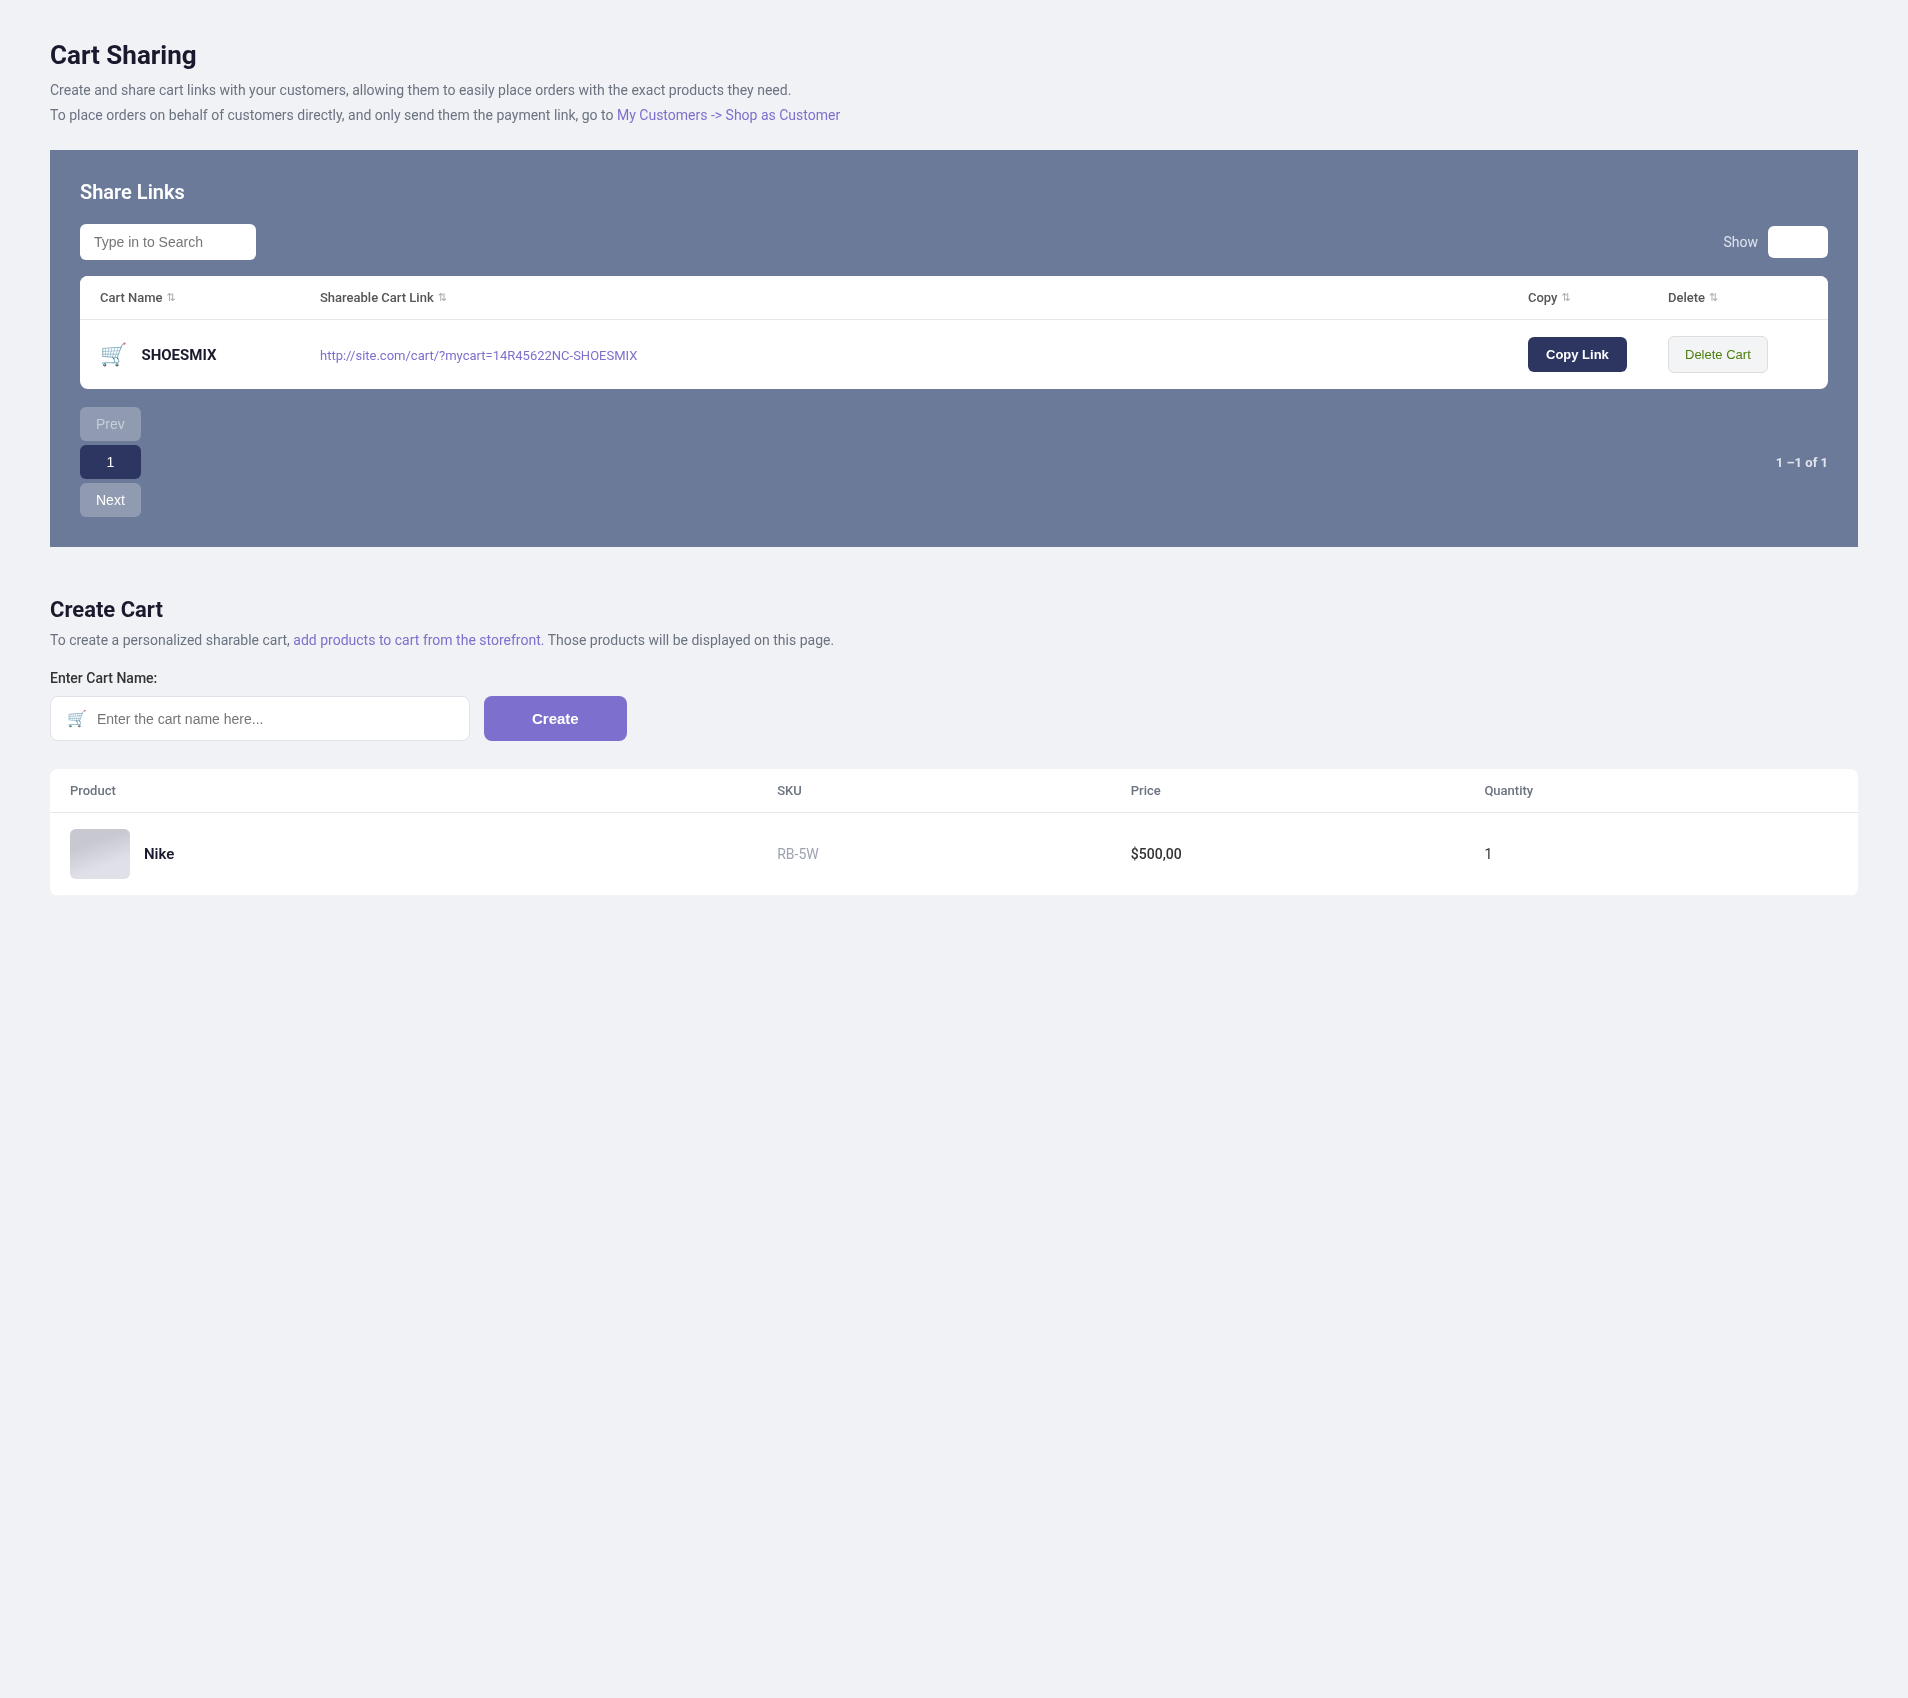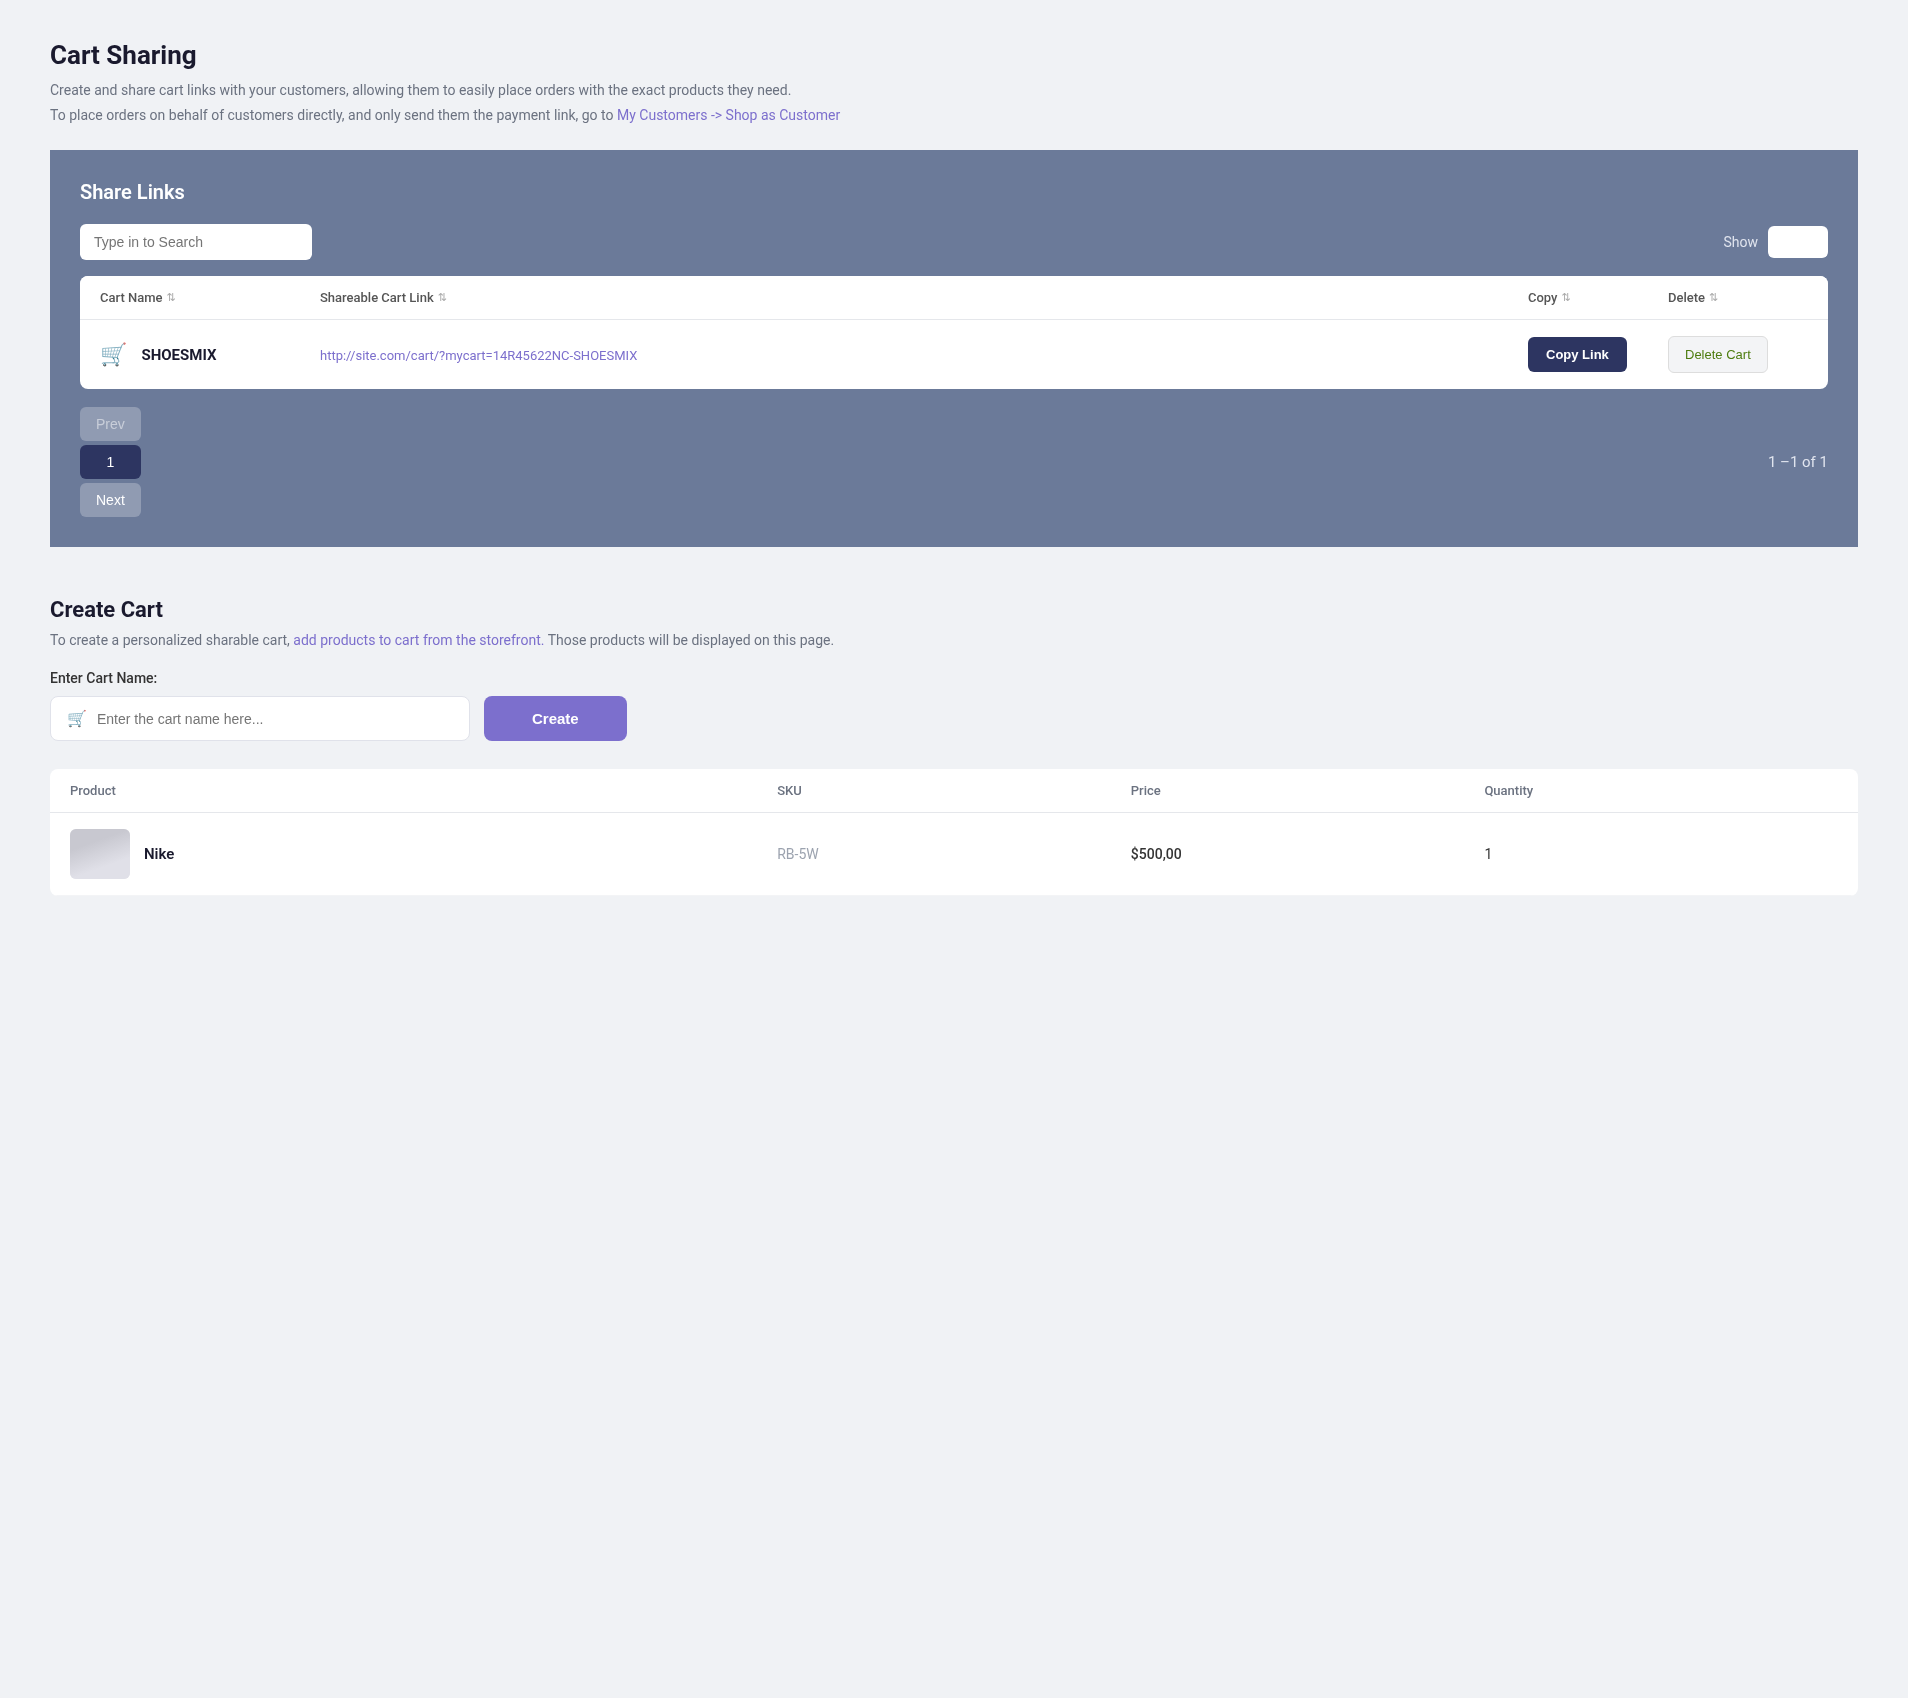--- a/index.html
+++ b/index.html
@@ -41,21 +41,21 @@
       display: flex;
       align-items: center;
       justify-content: space-between;
       margin-bottom: 16px;
     }
     .search-input {
       background: #fff;
       border: none;
       border-radius: 6px;
       padding: 10px 14px;
-      width: 232px;
+      width: 176px;
       font-size: 14px;
       color: #aaa;
       outline: none;
     }
     .show-label {
       color: #e0e4ee;
       font-size: 14px;
       margin-right: 10px;
     }
     .show-count-input {
@@ -169,21 +169,22 @@
     .page-btn.active {
       background: #2d3561;
       color: #fff;
     }
     .page-btn.disabled {
       color: rgba(255,255,255,0.5);
       cursor: default;
     }
     .pagination-info {
       color: #e0e4ee;
-      font-size: 15px;
+      font-size: 13px;
+      font-weight: bold;
     }
 
     
     .create-cart-section {
       margin-top: 50px;
     }
     .section-title {
       font-size: 22px;
       font-weight: 700;
       color: #1a1a2e;

